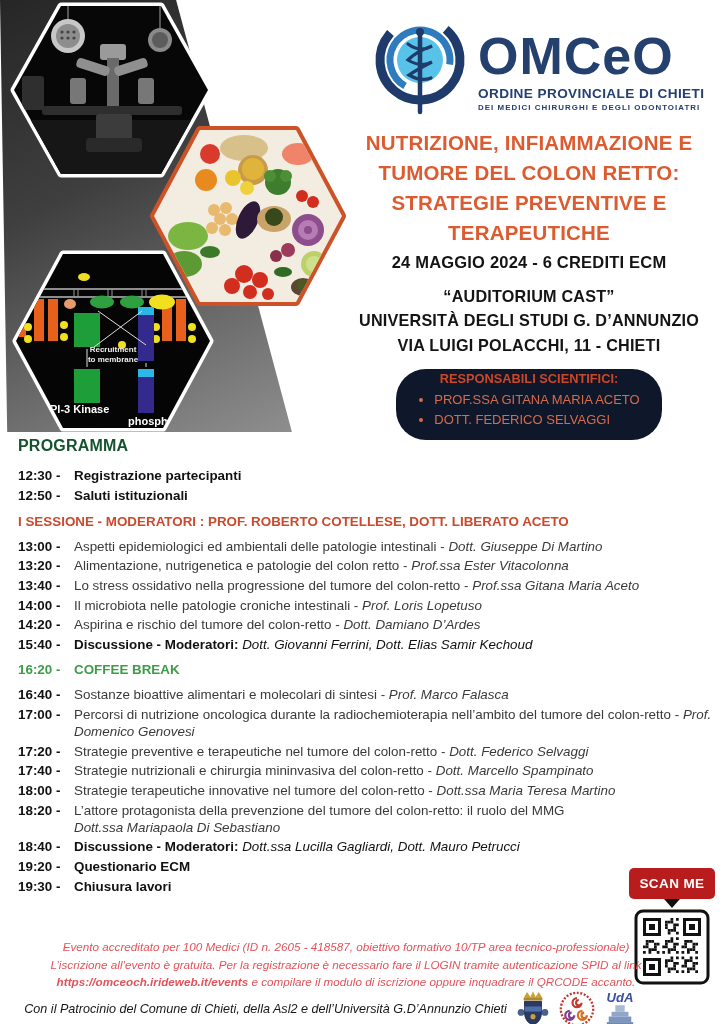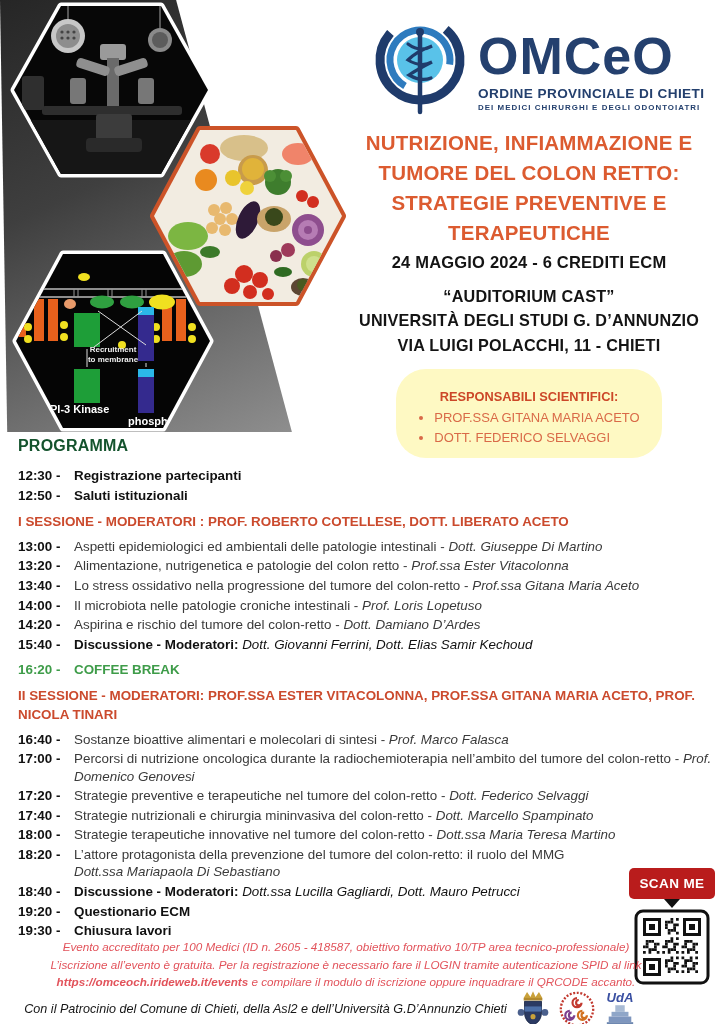--- a/index.html
+++ b/index.html
@@ -22,22 +22,22 @@
   .sub1{font-size:13.6px;font-weight:700;color:#24406E;letter-spacing:.4px;margin-top:4px;}
   .sub2{font-size:7.9px;font-weight:700;color:#24406E;letter-spacing:1.05px;margin-top:2px;}
 
   
   .head{position:absolute;left:342px;top:128px;width:374px;text-align:center;}
   .title{font-size:20.5px;font-weight:700;color:#DC5B30;line-height:1.47;letter-spacing:.2px;}
   .date{font-size:16.5px;font-weight:700;color:#141414;margin-top:4px;letter-spacing:.2px;}
   .venue{font-size:16.2px;font-weight:700;color:#141414;line-height:1.52;margin-top:12px;letter-spacing:.2px;}
 
   
-  .resp{display:inline-block;background:#fef9c3;border-radius:30px;margin-top:12px;
-        padding:20px 22px 11px;text-align:left;}
+  .resp{display:inline-block;background:#0f172a;border-radius:30px;margin-top:12px;
+        padding:2px 22px 11px;text-align:left;}
   .resp-head{font-size:12.8px;font-weight:700;color:#CC4728;text-align:center;}
   .resp ul{margin:4px 0 0;padding-left:16px;}
   .resp li{font-size:13px;color:#D96A48;line-height:1.5;}
   .resp li::marker{color:#D96A48;}
 
   
   .prog{position:absolute;left:18px;top:437px;width:694px;}
   .prog-head{font-size:16px;font-weight:700;color:#14532d;margin-bottom:12px;letter-spacing:.2px;}
   .prow{display:flex;font-size:13.4px;line-height:1.28;margin-bottom:2.5px;color:#3a3a3a;}
   .ptime{flex:none;width:56px;font-weight:700;color:#111;}
@@ -298,21 +298,20 @@
           <span class="pcontent"><span class="ptext">Aspirina e rischio del tumore del colon-retto -</span> <i class="speaker">Dott. Damiano D’Ardes</i></span>
         </div>
         <div class="prow disc">
           <span class="ptime">15:40 -</span>
           <span class="pcontent"><span class="ptext">Discussione - Moderatori:</span> <i class="speaker">Dott. Giovanni Ferrini, Dott. Elias Samir Kechoud</i></span>
         </div>
         <div class="prow break">
           <span class="ptime">16:20 -</span>
           <span class="pcontent"><span class="ptext">COFFEE BREAK</span></span>
         </div>
-        <div class="prow session">II SESSIONE - MODERATORI: PROF.SSA ESTER VITACOLONNA, PROF.SSA GITANA MARIA ACETO, PROF. NICOLA TINARI</div>
         <div class="prow ">
           <span class="ptime">16:40 -</span>
           <span class="pcontent"><span class="ptext">Sostanze bioattive alimentari e molecolari di sintesi -</span> <i class="speaker">Prof. Marco Falasca</i></span>
         </div>
         <div class="prow ">
           <span class="ptime">17:00 -</span>
           <span class="pcontent"><span class="ptext">Percorsi di nutrizione oncologica durante la radiochemioterapia nell’ambito del tumore del colon-retto -</span> <i class="speaker">Prof. Domenico Genovesi</i></span>
         </div>
         <div class="prow ">
           <span class="ptime">17:20 -</span>

